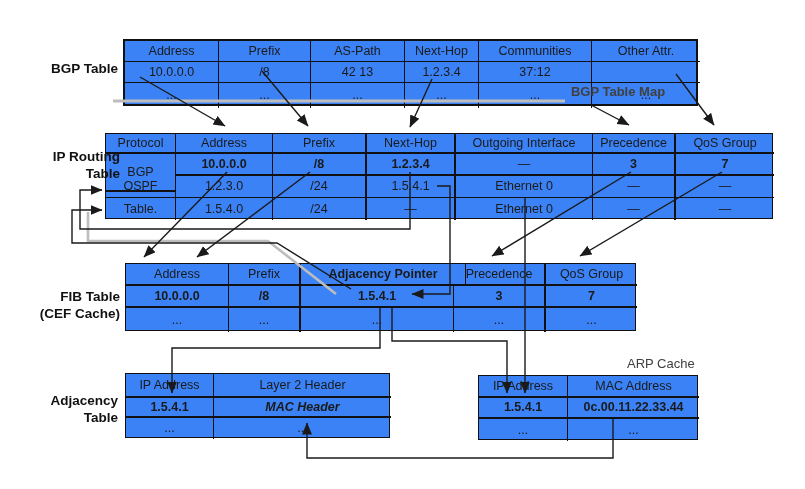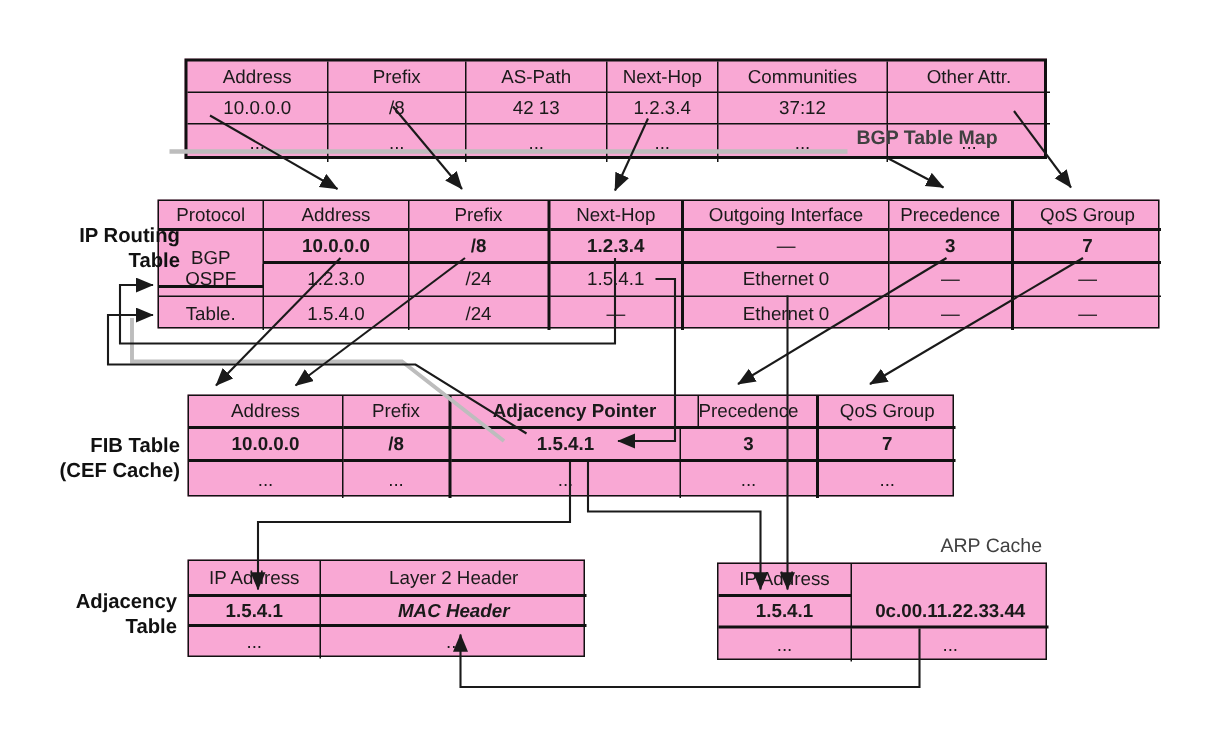--- a/index.html
+++ b/index.html
@@ -1,32 +1,35 @@
 <!DOCTYPE html>
 <html><head>
 <meta charset="utf-8">
 <style>
   html,body{margin:0;padding:0;background:#fff;}
   #stage{position:relative;width:805px;height:489px;background:#ffffff;overflow:hidden;
          font-family:"Liberation Sans","DejaVu Sans",sans-serif;color:#1a1a1a;}
-  .tbl{position:absolute;box-sizing:border-box;background:#f9a8d4;z-index:1;}
+  .tbl{position:absolute;box-sizing:border-box;background:#3b82f6;z-index:1;}
   .cell{position:absolute;box-sizing:border-box;display:flex;align-items:center;justify-content:center;
         font-size:12.5px;line-height:1;white-space:nowrap;overflow:visible;color:#1a1a1a;}
   .cell.bold{font-weight:bold;}
   .side-label{position:absolute;z-index:2;font-size:13.5px;font-weight:bold;line-height:16.5px;
               text-align:right;color:#111;}
   .free-label{position:absolute;z-index:5;font-size:13px;color:#404040;white-space:nowrap;}
   .free-label.bold{font-weight:bold;}
   #overlay{position:absolute;left:0;top:0;z-index:10;pointer-events:none;}
 </style>
 </head>
 <body>
 
 <div id="stage">
 
+  <div class="side-label" style="left:10px;top:61px;width:108px;">
+    <span>BGP Table</span>
+  </div>
 
   <div class="side-label" style="left:28px;top:149px;width:92px;">
     <div>IP Routing</div>
     <div>Table</div>
   </div>
 
   <div class="side-label" style="left:8px;top:289px;width:112px;">
     <div>FIB Table</div>
     <div>(CEF Cache)</div>
   </div>
@@ -110,20 +113,21 @@
     <div class="tbl" style="left: 125px; top: 373px; width: 265px; height: 65px; border: 1.8px solid rgb(17, 17, 17);">
       <div class="cell" style="left: 0px; top: 0px; width: 88px; height: 24px; border-right: 1.5px solid rgb(17, 17, 17); border-bottom: 2.8px solid rgb(17, 17, 17);">IP Address</div>
       <div class="cell" style="left: 88px; top: 0px; width: 177px; height: 24px; border-bottom: 2.8px solid rgb(17, 17, 17);">Layer 2 Header</div>
       <div class="cell bold" style="left: 0px; top: 24px; width: 88px; height: 20px; border-right: 1.5px solid rgb(17, 17, 17); border-bottom: 2.8px solid rgb(17, 17, 17);">1.5.4.1</div>
       <div class="cell bold" style="left: 88px; top: 24px; width: 177px; height: 20px; border-bottom: 2.8px solid rgb(17, 17, 17); font-style: italic;">MAC Header</div>
       <div class="cell" style="left: 0px; top: 44px; width: 88px; height: 21px; border-right: 1.5px solid rgb(17, 17, 17);">...</div>
       <div class="cell" style="left: 88px; top: 44px; width: 177px; height: 21px;">...</div>
     </div>
     <div class="tbl" style="left: 478px; top: 375px; width: 220px; height: 65px; border: 1.8px solid rgb(17, 17, 17);">
       <div class="cell" style="left: 0px; top: 0px; width: 89px; height: 22px; border-right: 1.5px solid rgb(17, 17, 17); border-bottom: 2.8px solid rgb(17, 17, 17);">IP Address</div>
+      <div class="cell" style="left: 89px; top: 0px; width: 131px; height: 22px; border-bottom: 2.8px solid rgb(17, 17, 17);">MAC Address</div>
       <div class="cell bold" style="left: 0px; top: 22px; width: 89px; height: 21px; border-right: 1.5px solid rgb(17, 17, 17); border-bottom: 2.8px solid rgb(17, 17, 17);">1.5.4.1</div>
       <div class="cell bold" style="left: 89px; top: 22px; width: 131px; height: 21px; border-bottom: 2.8px solid rgb(17, 17, 17);">0c.00.11.22.33.44</div>
       <div class="cell" style="left: 0px; top: 43px; width: 89px; height: 22px; border-right: 1.5px solid rgb(17, 17, 17);">...</div>
       <div class="cell" style="left: 89px; top: 43px; width: 131px; height: 22px;">...</div>
     </div>
     <svg id="overlay" width="805" height="489" viewBox="0 0 805 489">
     <defs>
       <marker id="arw" markerUnits="userSpaceOnUse" markerWidth="14" markerHeight="12" refX="11.5" refY="5" orient="auto">
         <path d="M0,0 L12,5 L0,10 Z" fill="#1a1a1a"></path>
       </marker>

